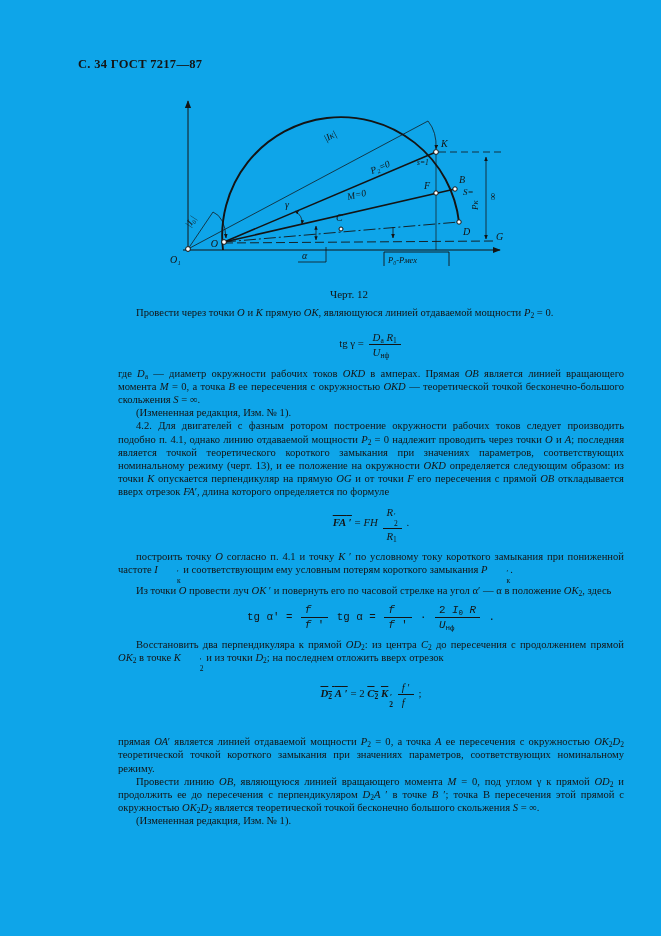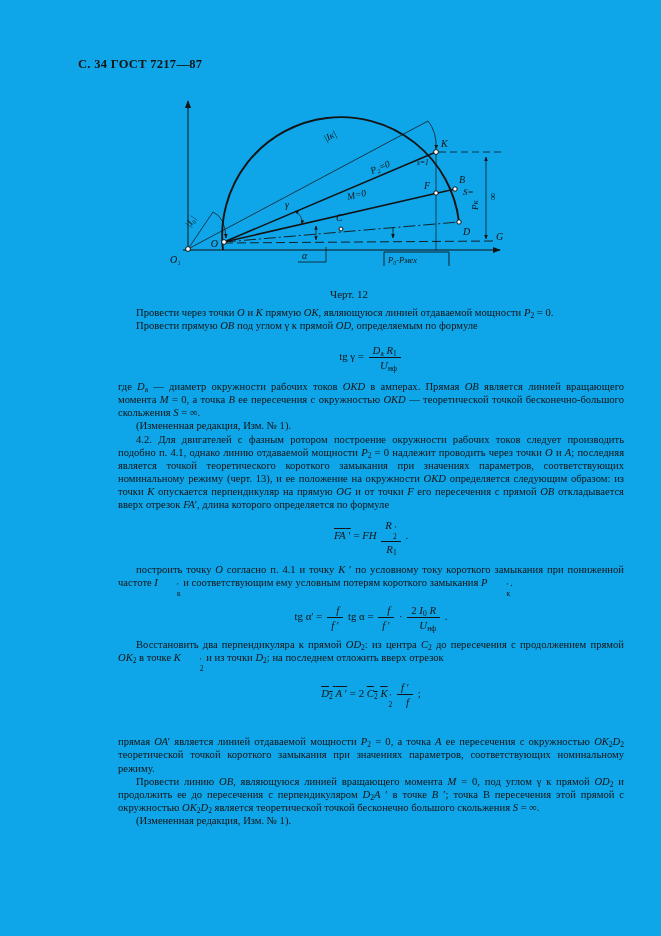--- a/index.html
+++ b/index.html
@@ -6,25 +6,25 @@
   .page{position:relative;width:661px;height:936px;background:#0ea5e9;
         font-family:"Liberation Serif",serif;color:#141414;overflow:hidden;}
   .header{position:absolute;left:78px;top:57px;font-weight:bold;font-size:12.5px;letter-spacing:.3px;}
   svg.diagram{position:absolute;left:60px;top:85px;}
   .caption{position:absolute;left:89px;top:288px;width:520px;text-align:center;font-size:11px;}
   .bodytext{position:absolute;left:78px;top:306px;width:506px;font-size:10.6px;line-height:13.1px;text-align:justify;margin-left:40px;}
   .bodytext p{margin:0;}
   p.ind{text-indent:18px;}
   p.b{font-weight:normal;}
   .formula{text-align:center;font-size:10.8px;line-height:12px;}
-  .f1{margin:12px 0 9px;} .f2{margin:8px 0 8px;} .f3{margin:7px 0 7px;} .f4{margin:9px 0 27px;}
-  .frac{display:inline-block;vertical-align:middle;text-align:right;margin:0 2px;}
+  .f1{margin:12px 0 9px;} .f2{margin:8px 0 8px;} .f3{margin:7px 0 7px;font-family:Liberation Mono, monospace;} .f4{margin:9px 0 27px;}
+  .frac{display:inline-block;vertical-align:middle;text-align:left;margin:0 2px;}
   .frac .num{display:block;padding:0 4px 1px;border-bottom:1px solid #141414;}
   .frac .den{display:block;padding:1px 4px 0;}
-  .ol{text-decoration:overline;}
+  .ol{text-decoration:overline;font-weight:bold;}
   sub,sup{font-size:7.5px;line-height:0;}
   sub{vertical-align:-2px;} sup{vertical-align:4px;}
   .ps{display:inline-flex;flex-direction:column;vertical-align:-3px;font-size:7.5px;line-height:6.5px;margin-left:1px;}
   .ps span{display:block;}
   svg text{fill:#141414;stroke:none;font-family:"Liberation Serif",serif;font-style:italic;}
 </style>
 </head>
 <body>
 
 <div class="page">
@@ -99,21 +99,20 @@
       <text x="490" y="193" transform="rotate(90 490 193)">∞</text>
       <text x="478" y="210" font-size="9" transform="rotate(-90 478 210)">Pк</text>
       <text x="388" y="263" font-size="8.5">P₀-Pмех</text>
     </g>
   </svg>
 
   <div class="caption">Черт. 12</div>
 
   <div class="bodytext">
     <p class="ind">Провести через точки <i>О</i> и <i>К</i> прямую <i>ОК</i>, являющуюся линией отдаваемой мощности <i>Р</i><sub>2</sub> = 0.</p>
-    <p class="ind">Провести прямую <i>ОВ</i> под углом γ к прямой <i>OD</i>, определяемым по формуле</p>
 
     <div class="formula f1">
       <span>tg γ =</span>
       <span class="frac"><span class="num"><i>D</i><sub>а</sub> <i>R</i><sub>1</sub></span><span class="den"><i>U</i><sub>нф</sub></span></span>
     </div>
 
     <p>где <i>D</i><sub>а</sub> — диаметр окружности рабочих токов <i>OKD</i> в амперах. Прямая <i>ОВ</i> является линией вращающего момента <i>М</i> = 0, а точка <i>В</i> ее пересечения с окружностью <i>OKD</i> — теоретической точкой бесконечно-большого скольжения <i>S</i> = ∞.</p>
     <p class="ind b">(Измененная редакция, Изм. № 1).</p>
     <p class="ind">4.2. Для двигателей с фазным ротором построение окружности рабочих токов следует производить подобно п. 4.1, однако линию отдаваемой мощности <i>Р</i><sub>2</sub> = 0 надлежит проводить через точки <i>О</i> и <i>А</i>; последняя является точкой теоретического короткого замыкания при значениях параметров, соответствующих номинальному режиму (черт. 13), и ее положение на окружности <i>OKD</i> определяется следующим образом: из точки <i>К</i> опускается перпендикуляр на прямую <i>OG</i> и от точки <i>F</i> его пересечения с прямой <i>ОВ</i> откладывается вверх отрезок <i>FA</i>′, длина которого определяется по формуле</p>
 
@@ -126,20 +125,21 @@
       <span>.</span>
     </div>
 
     <p class="ind">построить точку <i>О</i> согласно п. 4.1  и точку <i>К</i> ′ по условному току короткого замыкания при пониженной частоте <i>I</i><span class="ps">
           <span>′</span>
           <span>к</span>
         </span> и соответствующим ему условным потерям короткого замыкания <i>Р</i><span class="ps">
           <span>′</span>
           <span>к</span>
         </span>.</p>
+    <p class="ind">Из точки <i>О</i> провести луч <i>ОК</i> ′ и повернуть его по часовой стрелке на угол α′ — α в положение <i>ОК</i><sub>2</sub>, здесь</p>
 
     <div class="formula f3">
       <span>tg α′ =</span>
       <span class="frac"><span class="num"><i>f</i></span><span class="den"><i>f</i> ′</span></span>
       <span>tg α =</span>
       <span class="frac"><span class="num"><i>f</i></span><span class="den"><i>f</i> ′</span></span>
       <span>·</span>
       <span class="frac"><span class="num">2 <i>I</i><sub>0</sub> <i>R</i></span><span class="den"><i>U</i><sub>нф</sub></span></span>
       <span>.</span>
     </div>

